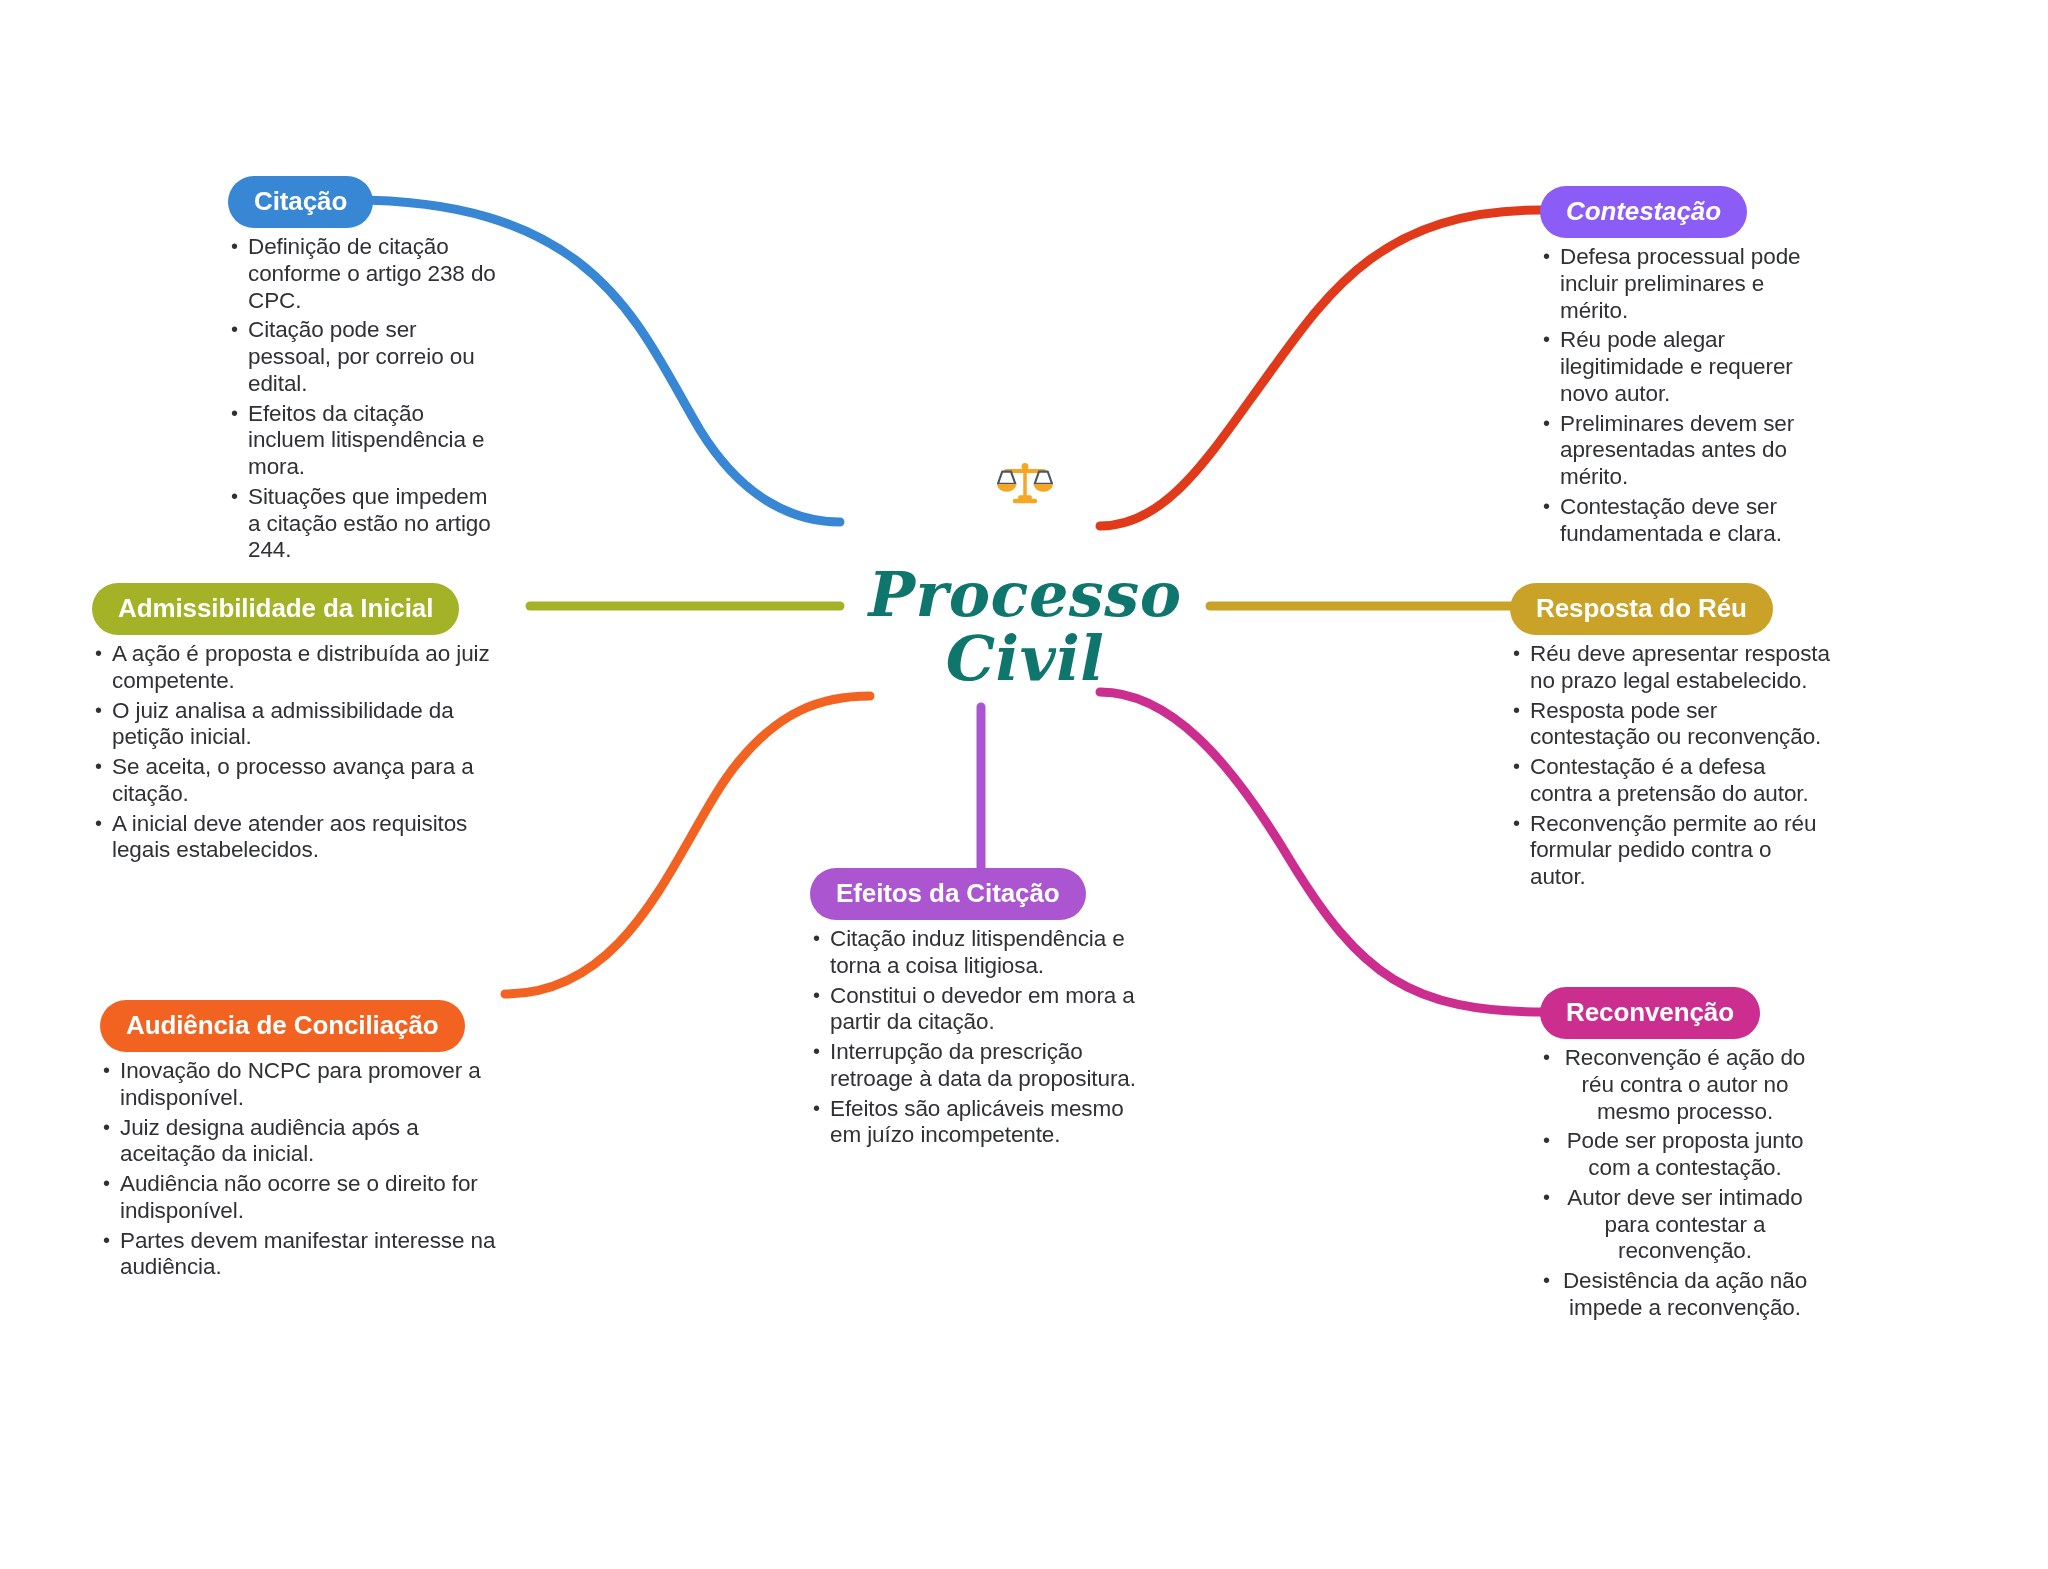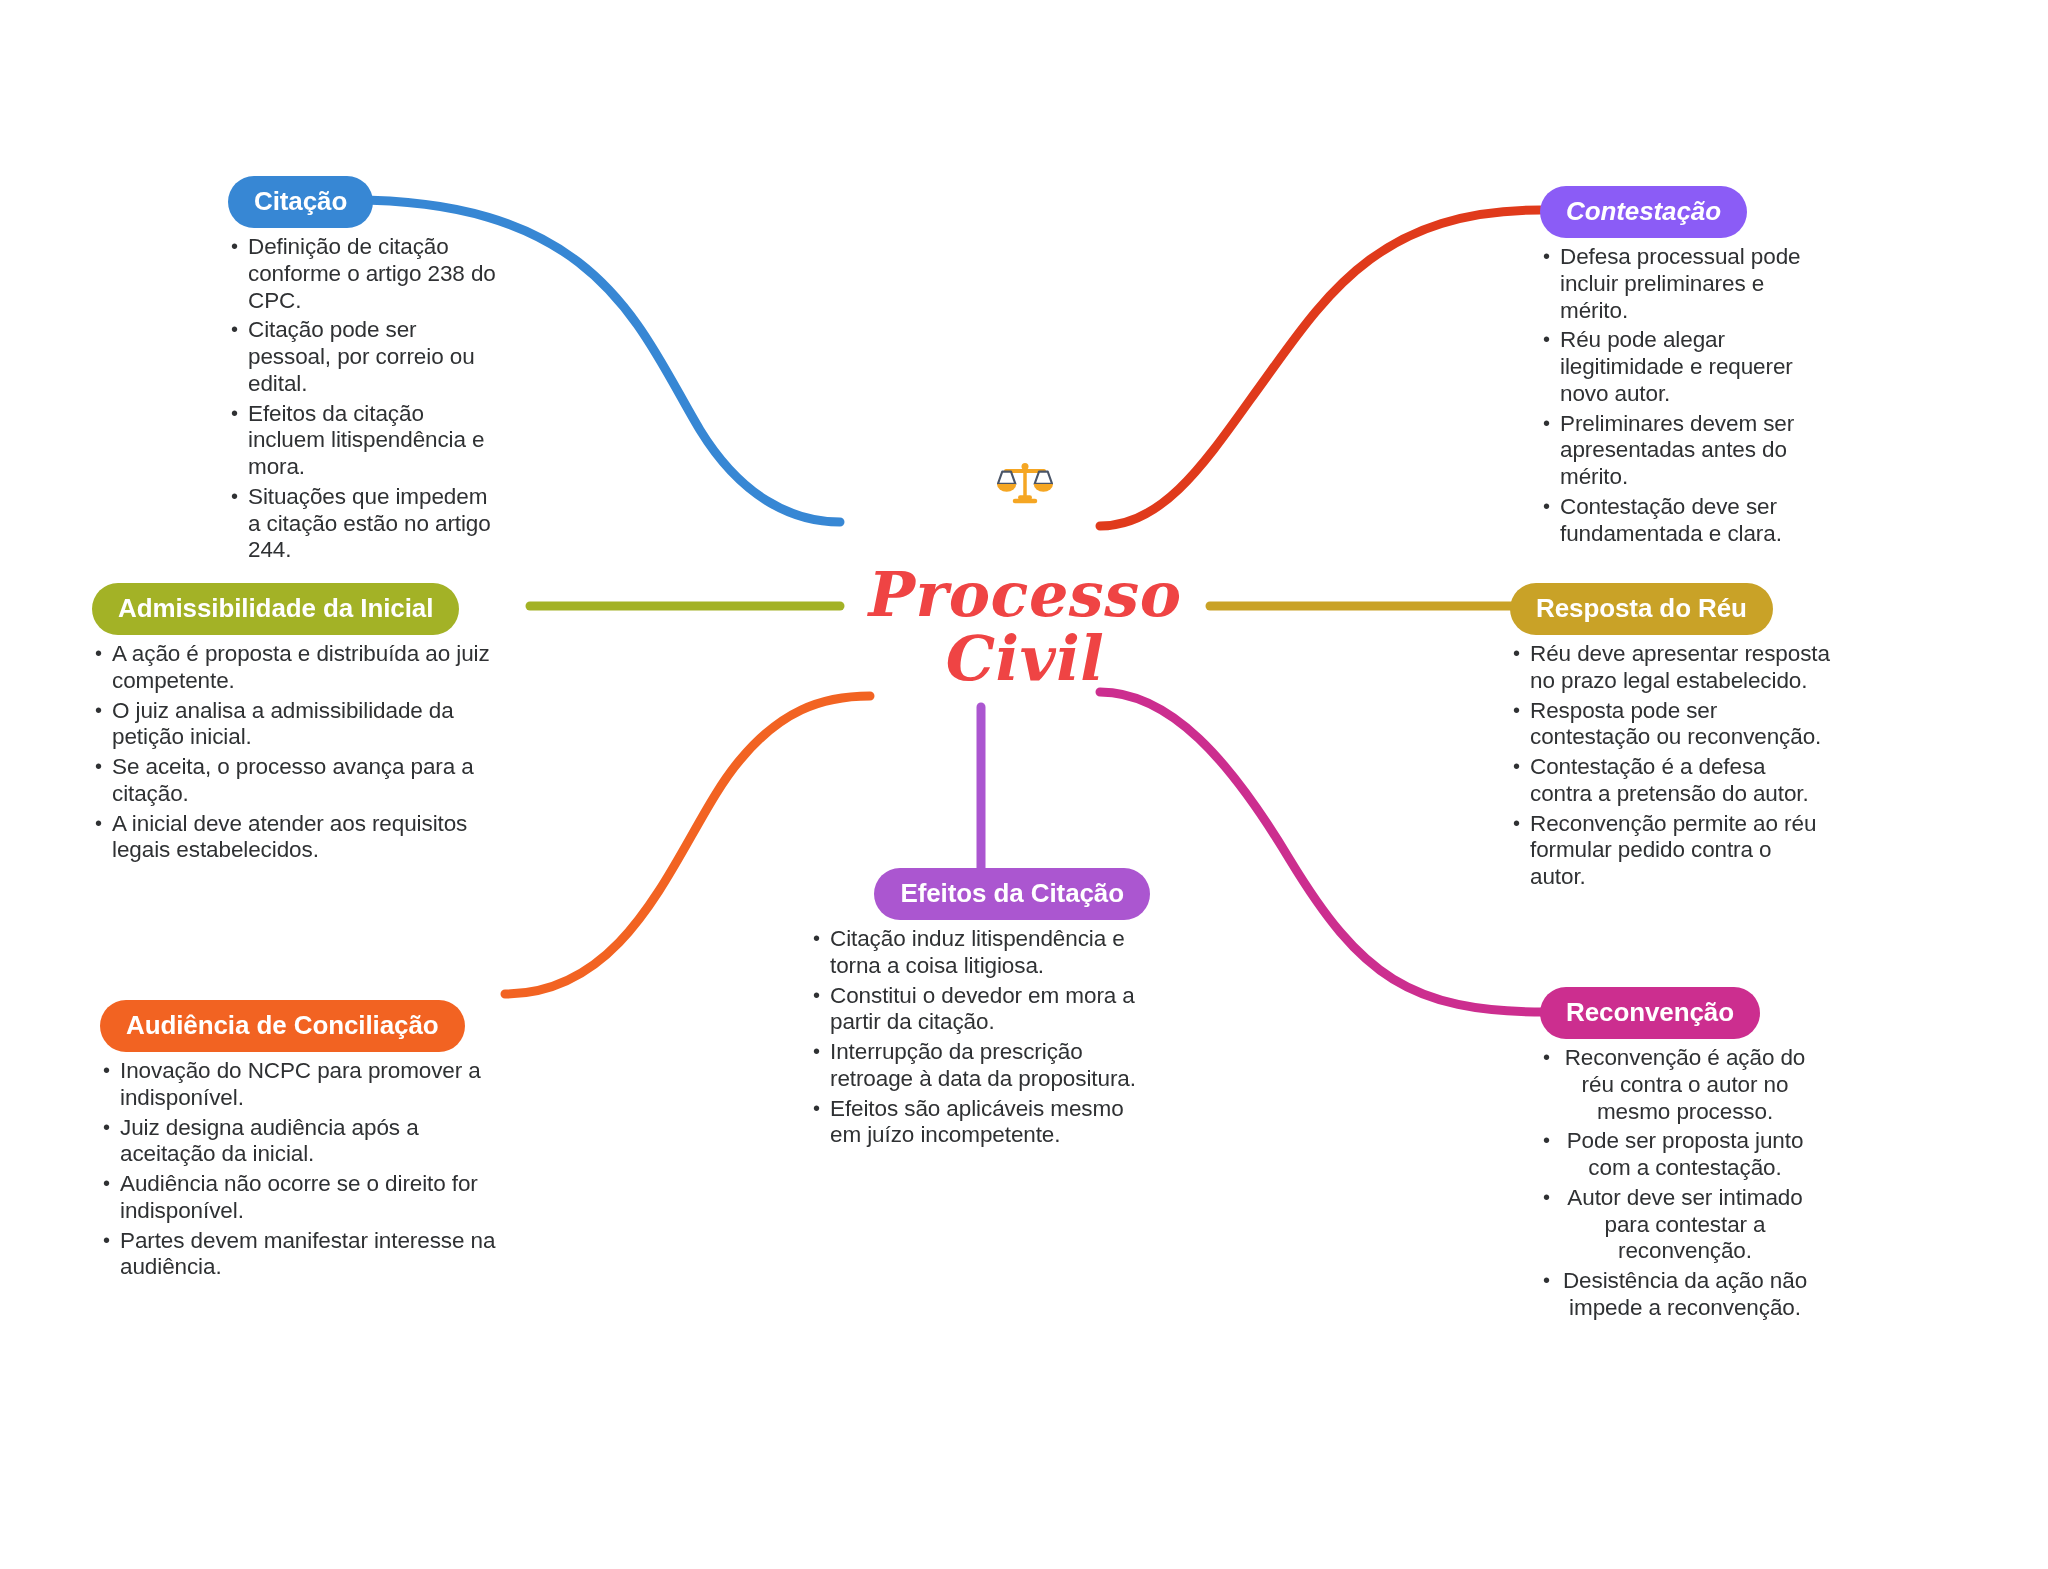--- a/index.html
+++ b/index.html
@@ -42,21 +42,21 @@
     margin-bottom: 4px;
     display: block;
   }
   .center-icon svg { display: inline-block; }
   .center-title {
     font-family: "DejaVu Serif", "Liberation Serif", serif;
     font-style: italic;
     font-weight: 700;
     font-size: 62px;
     line-height: 1.03;
-    color: #ef4444;
+    color: #0f766e;
     letter-spacing: 0.5px;
     margin-top: 44px;
   }
   .center-title .line2 { display: block; }
 
   
   .branch {
     position: absolute;
   }
   .pill {
@@ -66,21 +66,21 @@
     font-weight: 700;
     font-size: 26px;
     line-height: 1;
     padding: 12px 26px 14px 26px;
     white-space: nowrap;
     letter-spacing: -0.1px;
   }
   .pill-row {
     display: flex;
   }
-  .pill-row.center-align { justify-content: flex-end; }
+  .pill-row.center-align { justify-content: flex-start; }
 
   ul.bullets {
     list-style: none;
     margin: 6px 0 0 0;
     padding: 0;
   }
   ul.bullets li {
     position: relative;
     padding-left: 20px;
     margin-bottom: 3px;

